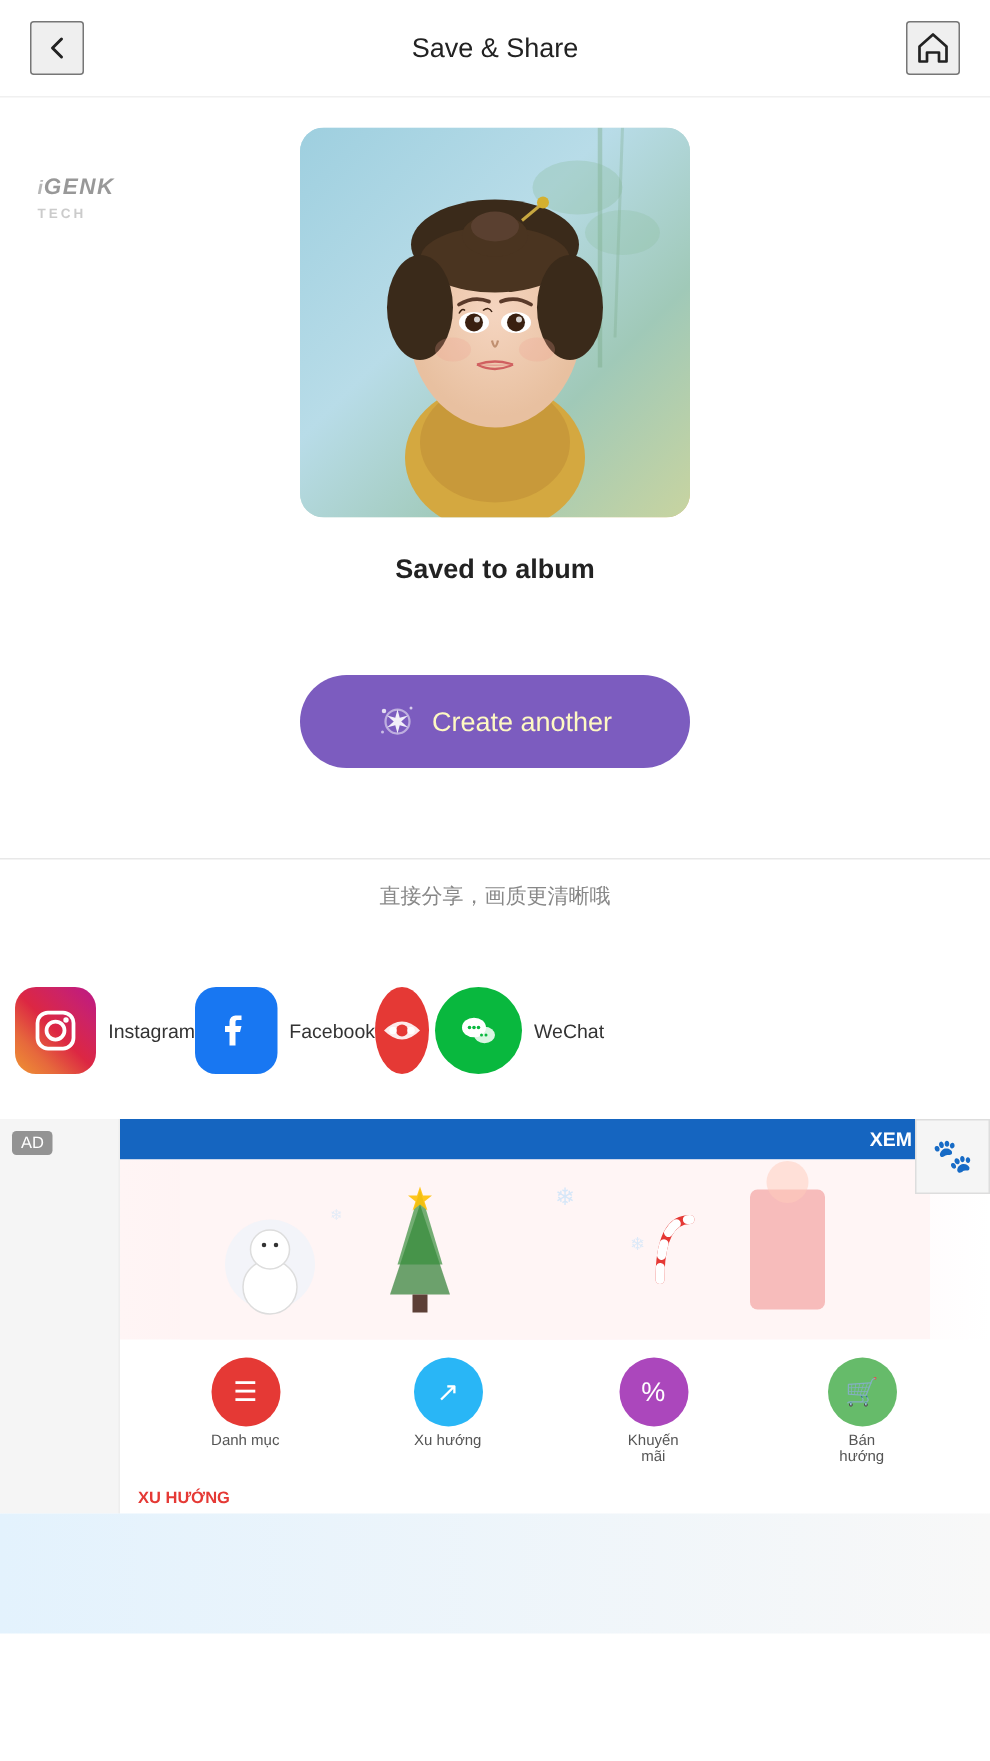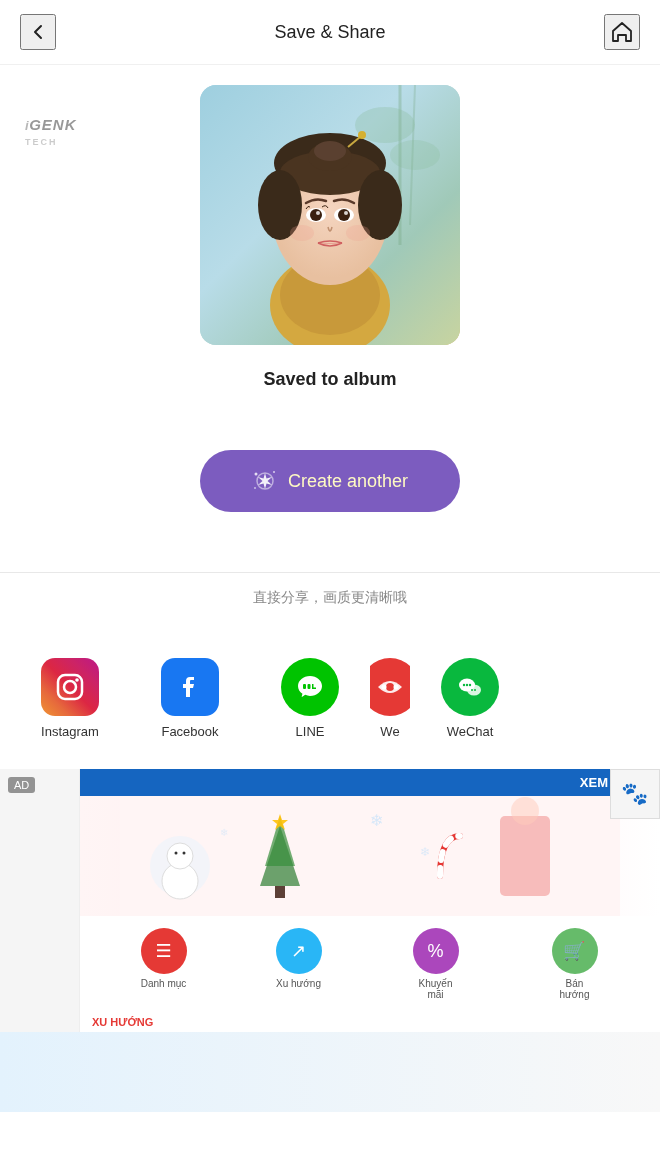--- a/index.html
+++ b/index.html
@@ -166,21 +166,21 @@
       align-items: flex-start;
       justify-content: flex-start;
       width: 100%;
       padding: 0 10px;
       gap: 0;
       overflow: hidden;
     }
 
     .social-item {
       display: flex;
-      flex-direction: column;
+      flex-direction: row;
       align-items: center;
       gap: 8px;
       cursor: pointer;
       flex: 1;
       min-width: 90px;
       max-width: 120px;
     }
 
     .social-icon {
       width: 58px;
@@ -486,32 +486,20 @@
 
       <div class="social-item">
         <div class="social-icon facebook-icon">
           <svg width="36" height="36" viewBox="0 0 36 36" fill="none">
             <path d="M21 8h-3a4 4 0 00-4 4v3h-3v4h3v9h4v-9h3l1-4h-4v-3a1 1 0 011-1h3V8z" fill="white"></path>
           </svg>
         </div>
         <span class="social-label">Facebook</span>
       </div>
 
-      <div class="social-item">
-        <div class="social-icon line-icon">
-          <svg width="36" height="36" viewBox="0 0 36 36" fill="none">
-            <path d="M18 7C11.37 7 6 11.48 6 17c0 3.15 1.73 5.97 4.43 7.84-.18.64-.59 2.37-.67 2.74-.1.47.17.47.35.34.14-.1 2.27-1.5 3.19-2.1A15.1 15.1 0 0018 27c6.63 0 12-4.48 12-10S24.63 7 18 7z" fill="white"></path>
-            <rect x="11" y="15" width="3" height="5" rx="1" fill="#00c300"></rect>
-            <rect x="15.5" y="15" width="3" height="5" rx="1" fill="#00c300"></rect>
-            <path d="M20 15v5h4v-1.5h-2.5V15H20z" fill="#00c300"></path>
-            <rect x="11" y="15" width="8.5" height="1.5" rx="0" fill="white" opacity="0"></rect>
-          </svg>
-        </div>
-        <span class="social-label">LINE</span>
-      </div>
 
 
       <div class="social-item" style="min-width:40px; max-width:40px; overflow:hidden;">
         <div class="social-icon more-icon" style="width:58px; height:58px; background:#e53935;">
           <svg width="36" height="36" viewBox="0 0 36 36" fill="none">
             <path d="M6 18 Q18 6 30 18 Q18 30 6 18 Z" fill="white" opacity="0.9"></path>
             <circle cx="18" cy="18" r="4" fill="#e53935"></circle>
             <circle cx="12" cy="18" r="2.5" fill="white"></circle>
             <circle cx="24" cy="18" r="2.5" fill="white"></circle>
           </svg>

